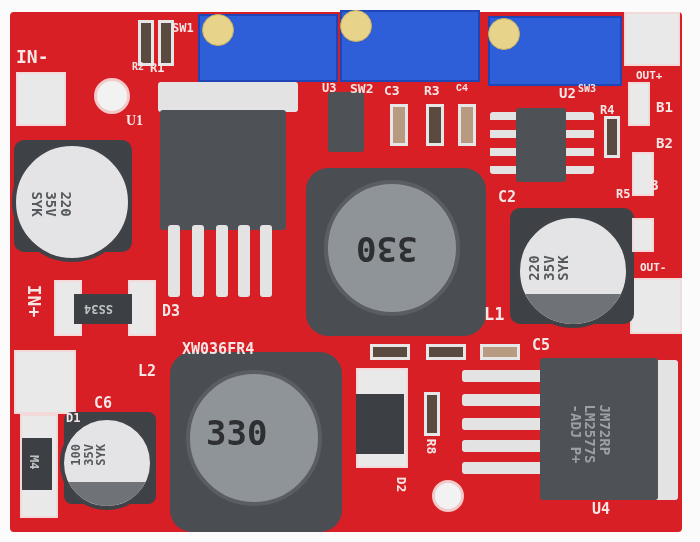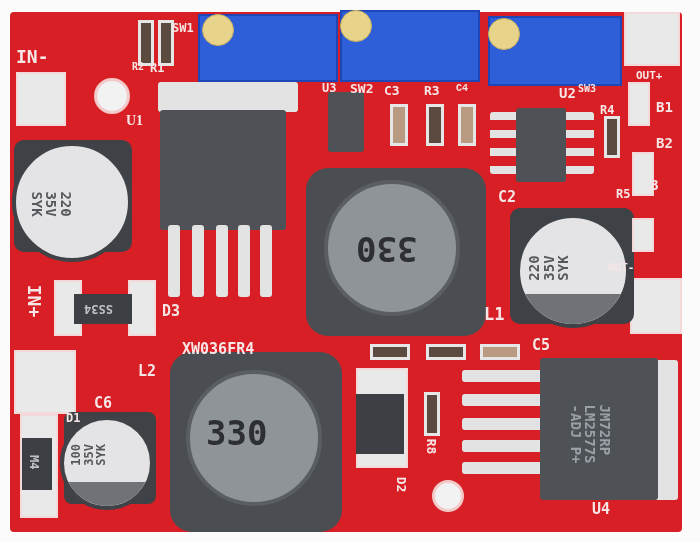--- a/index.html
+++ b/index.html
@@ -127,21 +127,21 @@
   <span>-ADJ P+</span>
 </div>
 
 <div class="pad" style="left:628px;top:82px;width:18px;height:40px;"></div>
 <div class="pad" style="left:632px;top:152px;width:18px;height:40px;"></div>
 <div class="pad" style="left:632px;top:218px;width:18px;height:30px;"></div>
 
 <div class="silk" style="left:16px;top:48px;font-size:18px;">IN-</div>
 <div class="silk" style="left:18px;top:292px;font-size:18px;transform:rotate(90deg);">IN+</div>
 <div class="silk" style="left:636px;top:70px;font-size:11px;">OUT+</div>
-<div class="silk" style="left:608px;top:262px;font-size:11px;">OUT-</div>
+<div class="silk" style="left:640px;top:262px;font-size:11px;">OUT-</div>
 <div class="silk" style="left:172px;top:22px;font-size:12px;">SW1</div>
 <div class="silk" style="left:132px;top:62px;font-size:10px;">R2</div>
 <div class="silk" style="left:150px;top:62px;font-size:12px;">R1</div>
 <div class="silk" style="left:126px;top:114px;font-size:14px;font-family:Liberation Serif, serif;">U1</div>
 <div class="silk" style="left:322px;top:82px;font-size:12px;">U3</div>
 <div class="silk" style="left:350px;top:82px;font-size:13px;">SW2</div>
 <div class="silk" style="left:384px;top:84px;font-size:13px;">C3</div>
 <div class="silk" style="left:424px;top:84px;font-size:13px;">R3</div>
 <div class="silk" style="left:456px;top:84px;font-size:10px;font-family:Liberation Mono, monospace;">C4</div>
 <div class="silk" style="left:559px;top:86px;font-size:14px;">U2</div>

